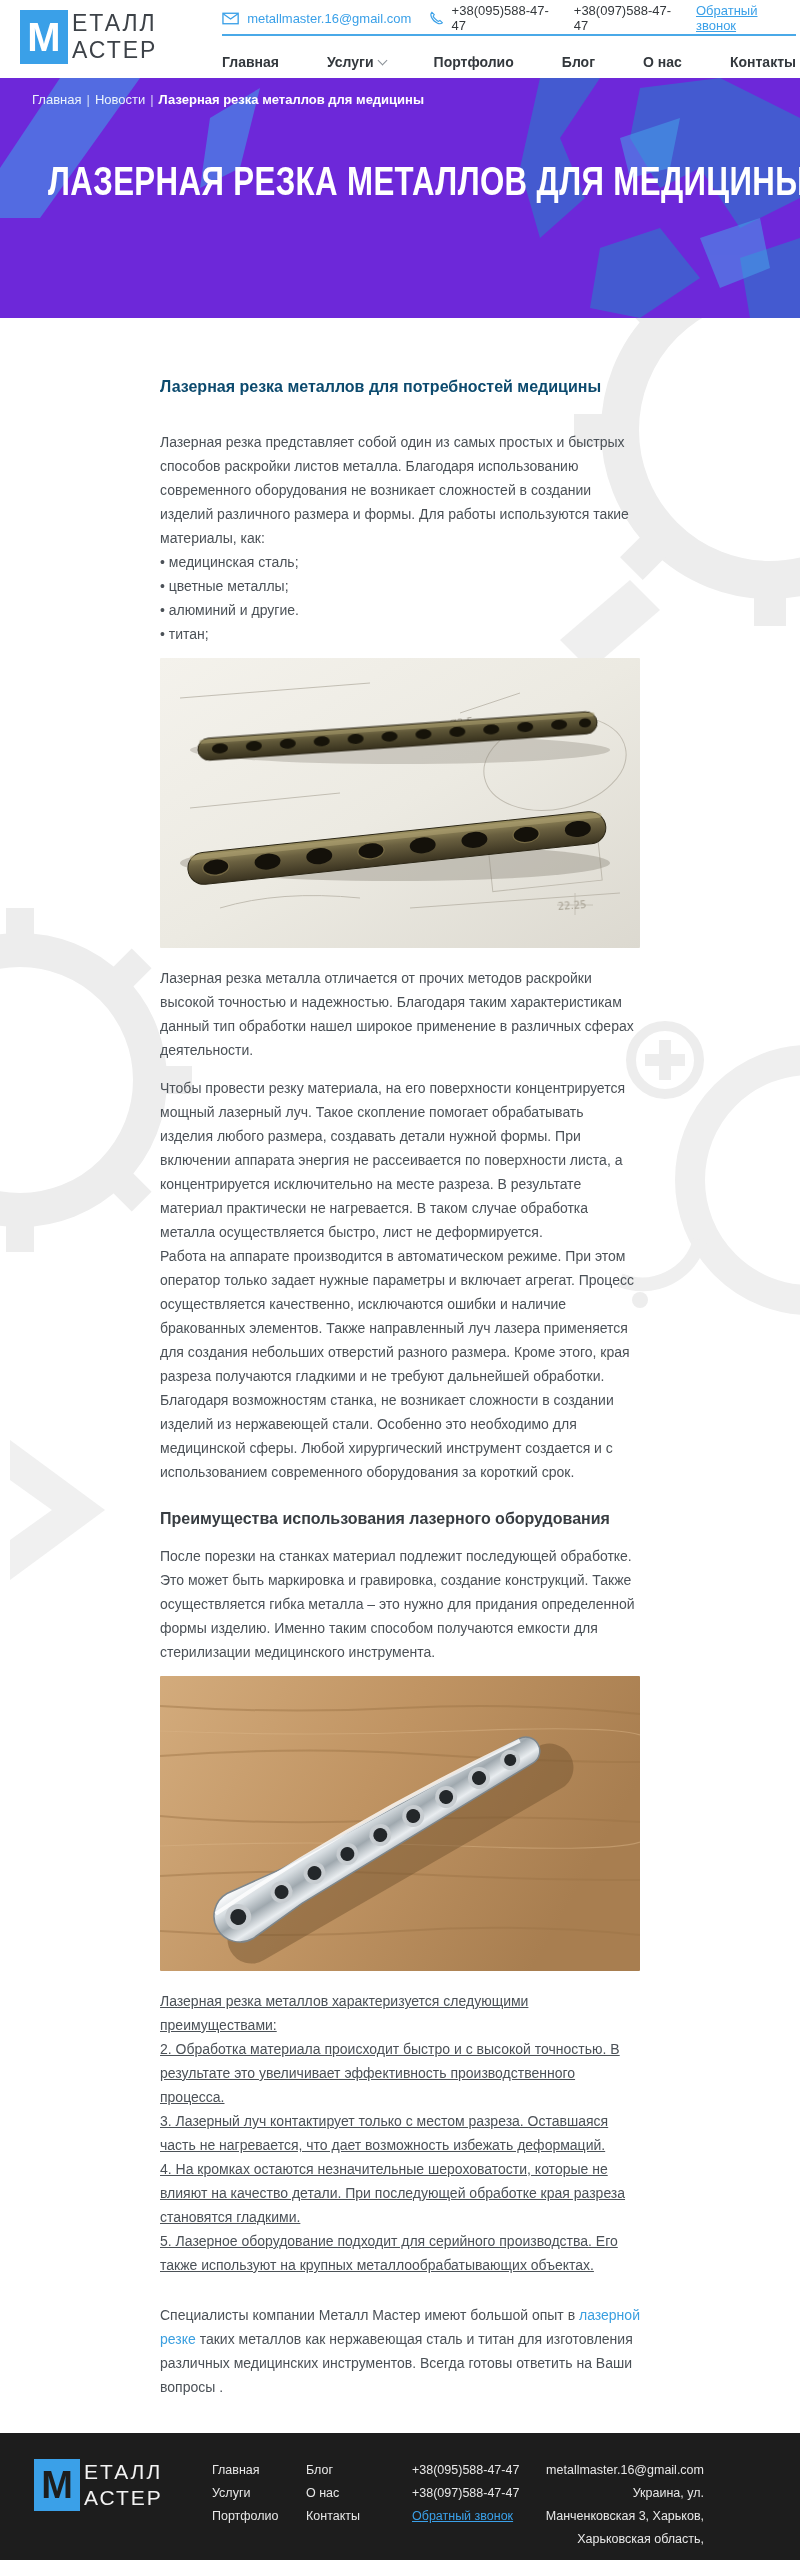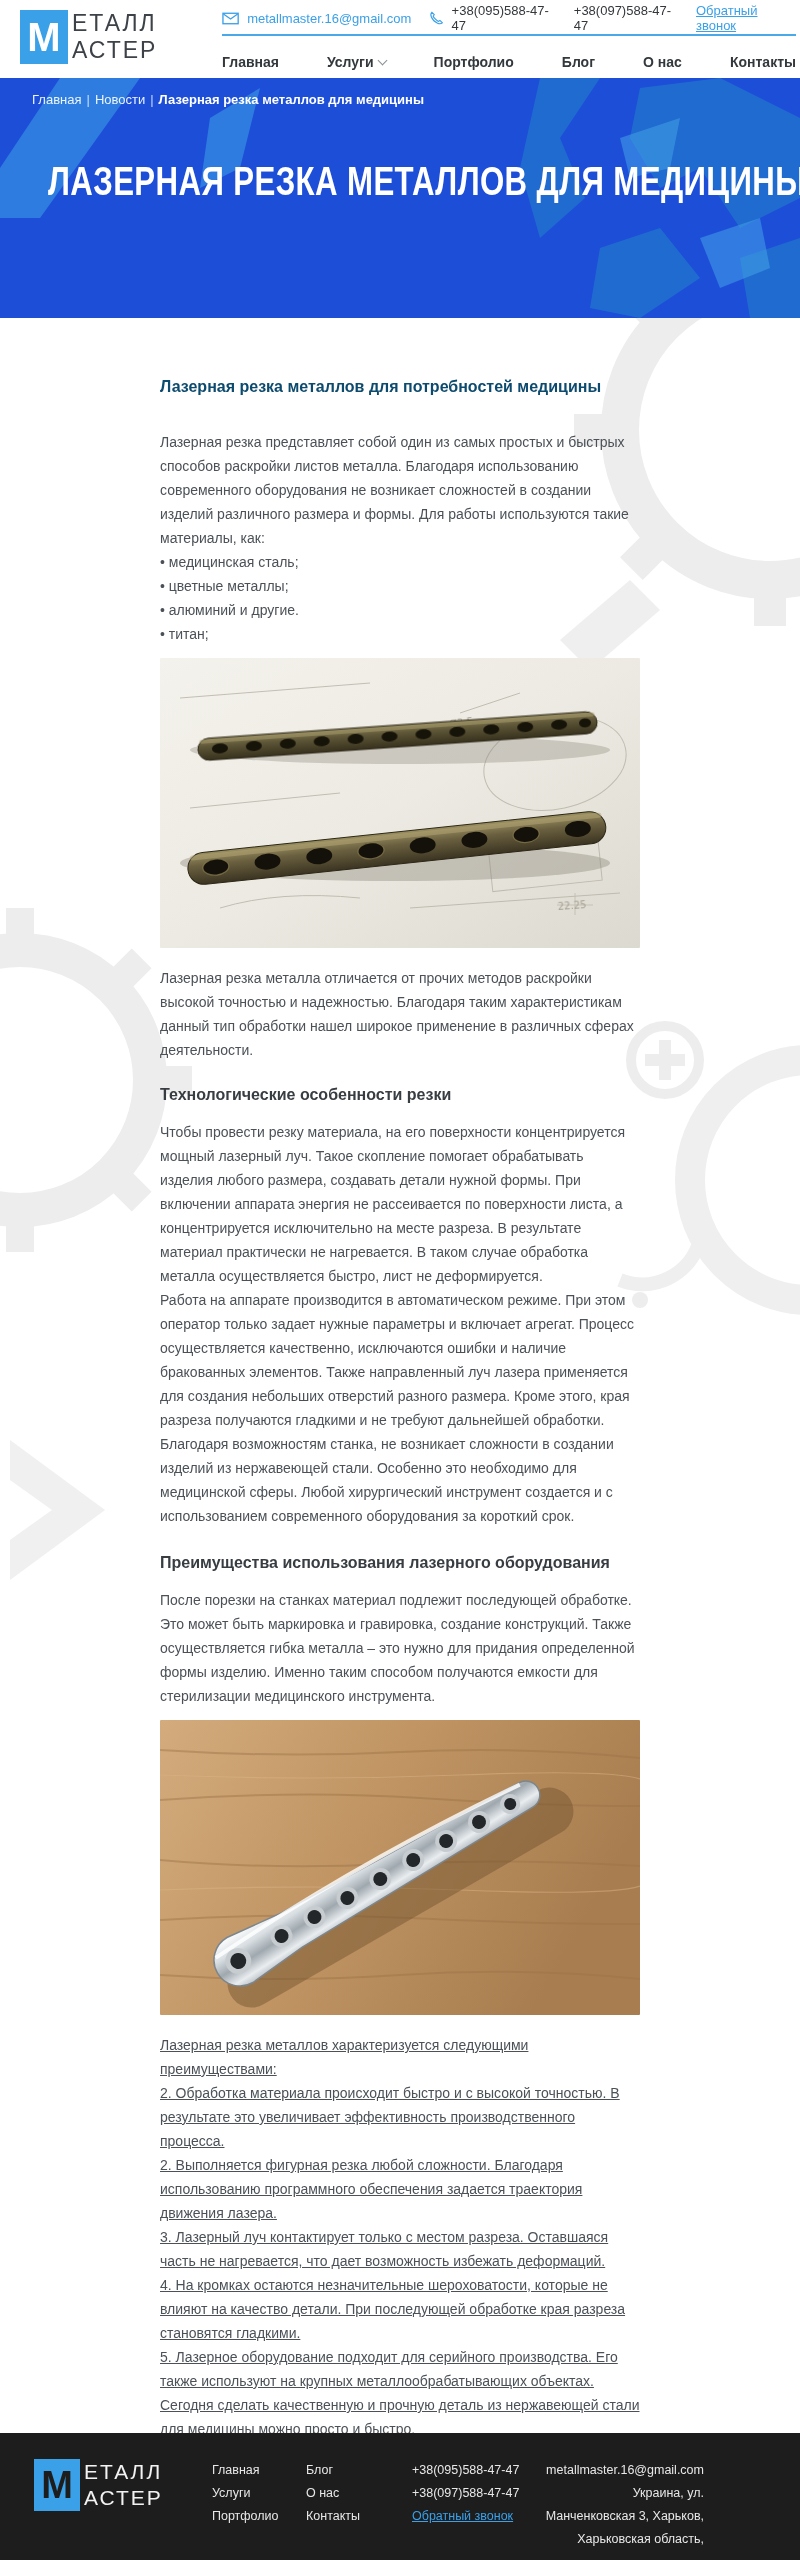--- a/index.html
+++ b/index.html
@@ -22,21 +22,21 @@
   .contact-row .email { color:#3aa0e8; text-decoration:none; margin-right:10px;}
   .contact-row .phone { color:#34383c; text-decoration:none; margin-right:8px; }
   .callback-link { color:#3aa0e8; text-decoration:underline; margin-left:auto; }
   .hr-blue { height:2px; background:#4aa9e8; margin-top:4px; }
   .nav-row { display:flex; justify-content:space-between; align-items:center; margin-top:14px; height:24px; }
   .nav-item { font-size:14px; font-weight:bold; color:#33383d; text-decoration:none; display:flex; align-items:center; gap:5px;}
   .chev { width:7px; height:7px; border-right:1.6px solid #8a9097; border-bottom:1.6px solid #8a9097;
     transform:rotate(45deg); margin-top:-4px; }
   .icon-svg { display:block; }
   
-  .hero { position:absolute; top:78px; left:0; width:800px; height:240px; background:#1d4ed8; overflow:hidden; z-index:2;}
+  .hero { position:absolute; top:78px; left:0; width:800px; height:240px; background:#6d28d9; overflow:hidden; z-index:2;}
   .hero-inner { position:relative; z-index:2; padding:14px 0 0 32px; }
   .breadcrumb { font-size:13px; color:#eaf4fc; }
   .breadcrumb a { color:#eaf4fc; text-decoration:none; }
   .breadcrumb .sep { margin:0 5px; opacity:.8; }
   .breadcrumb .current { font-weight:bold; color:#ffffff; }
   .hero-title { margin-top:52px; margin-left:16px; color:#ffffff; font-weight:bold; font-size:40px;
     letter-spacing:0.5px; transform:scaleX(0.78); transform-origin:left center; white-space:nowrap; }
   
   .content { position:absolute; top:318px; left:0; width:800px; height:2115px; background:transparent; z-index:1; }
   .article { position:absolute; left:160px; top:0; width:480px; font-size:14px; line-height:24px; color:#4b5157; }
@@ -258,21 +258,20 @@
         <g fill="none" stroke="#8d7f52" stroke-width="1.2" opacity="0.7">
           <ellipse cx="28" cy="0" rx="13" ry="8"></ellipse>
             <ellipse cx="184" cy="0" rx="13" ry="8"></ellipse>
           <ellipse cx="340" cy="0" rx="13" ry="8"></ellipse>
         </g>
       </g>
     </svg>
 
     <p class="p0 mt10">Лазерная резка металла отличается от прочих методов раскройки высокой точностью и надежностью. Благодаря таким характеристикам данный тип обработки нашел широкое применение в различных сферах деятельности.</p>
 
-    <h2 class="mt22">Технологические особенности резки</h2>
     <p class="p0 mt14">Чтобы провести резку материала, на его поверхности концентрируется мощный лазерный луч. Такое скопление помогает обрабатывать изделия любого размера, создавать детали нужной формы. При включении аппарата энергия не рассеивается по поверхности листа, а концентрируется исключительно на месте разреза. В результате материал практически не нагревается. В таком случае обработка металла осуществляется быстро, лист не деформируется.</p>
     <p class="p0">Работа на аппарате производится в автоматическом режиме. При этом оператор только задает нужные параметры и включает агрегат. Процесс осуществляется качественно, исключаются ошибки и наличие бракованных элементов. Также направленный луч лазера применяется для создания небольших отверстий разного размера. Кроме этого, края разреза получаются гладкими и не требуют дальнейшей обработки.</p>
     <p class="p0">Благодаря возможностям станка, не возникает сложности в создании изделий из нержавеющей стали. Особенно это необходимо для медицинской сферы. Любой хирургический инструмент создается и с использованием современного оборудования за короткий срок.</p>
 
     <h2 class="mt24">Преимущества использования лазерного оборудования</h2>
     <p class="p0 mt14">После порезки на станках материал подлежит последующей обработке. Это может быть маркировка и гравировка, создание конструкций. Также осуществляется гибка металла – это нужно для придания определенной формы изделию. Именно таким способом получаются емкости для стерилизации медицинского инструмента.</p>
 
     <svg class="article-img mt12" width="480" height="295" viewBox="0 0 480 295" xmlns="http://www.w3.org/2000/svg">
       <defs>
         <linearGradient id="wood" x1="0" y1="0" x2="1" y2="0.35">
@@ -329,25 +328,23 @@
             <circle cx="276" cy="0" r="7" fill="#23272a"></circle>
           <circle cx="312" cy="0" r="10" fill="#c7ccd0"></circle>
             <circle cx="312" cy="0" r="6" fill="#23272a"></circle>
         </g>
       </g>
     </svg>
 
     <div class="mt18">
       <div class="p0">Лазерная резка металлов характеризуется следующими преимуществами:</div>
       <div class="p0">2. Обработка материала происходит быстро и с высокой точностью. В результате это увеличивает эффективность производственного процесса.</div>
-      <div class="p0">2. Выполняется фигурная резка любой сложности. Благодаря использованию программного обеспечения задается траектория движения лазера.</div>
       <div class="p0">3. Лазерный луч контактирует только с местом разреза. Оставшаяся часть не нагревается, что дает возможность избежать деформаций.</div>
       <div class="p0">4. На кромках остаются незначительные шероховатости, которые не влияют на качество детали. При последующей обработке края разреза становятся гладкими.</div>
       <div class="p0">5. Лазерное оборудование подходит для серийного производства. Его также используют на крупных металлообрабатывающих объектах.</div>
-      <div class="p0">Сегодня сделать качественную и прочную деталь из нержавеющей стали для медицины можно просто и быстро.</div>
     </div>
 
     <p class="p0 mt26"><span>Специалисты компании Металл Мастер имеют большой опыт в </span><a href="#" class="inline-link">лазерной резке</a><span> таких металлов как нержавеющая сталь и титан для изготовления различных медицинских инструментов. Всегда готовы ответить на Ваши вопросы .</span></p>
 
   </div>
 </div>
 
 <div class="footer">
   <div class="f-logo">
     <div class="f-logo-box">М</div>

